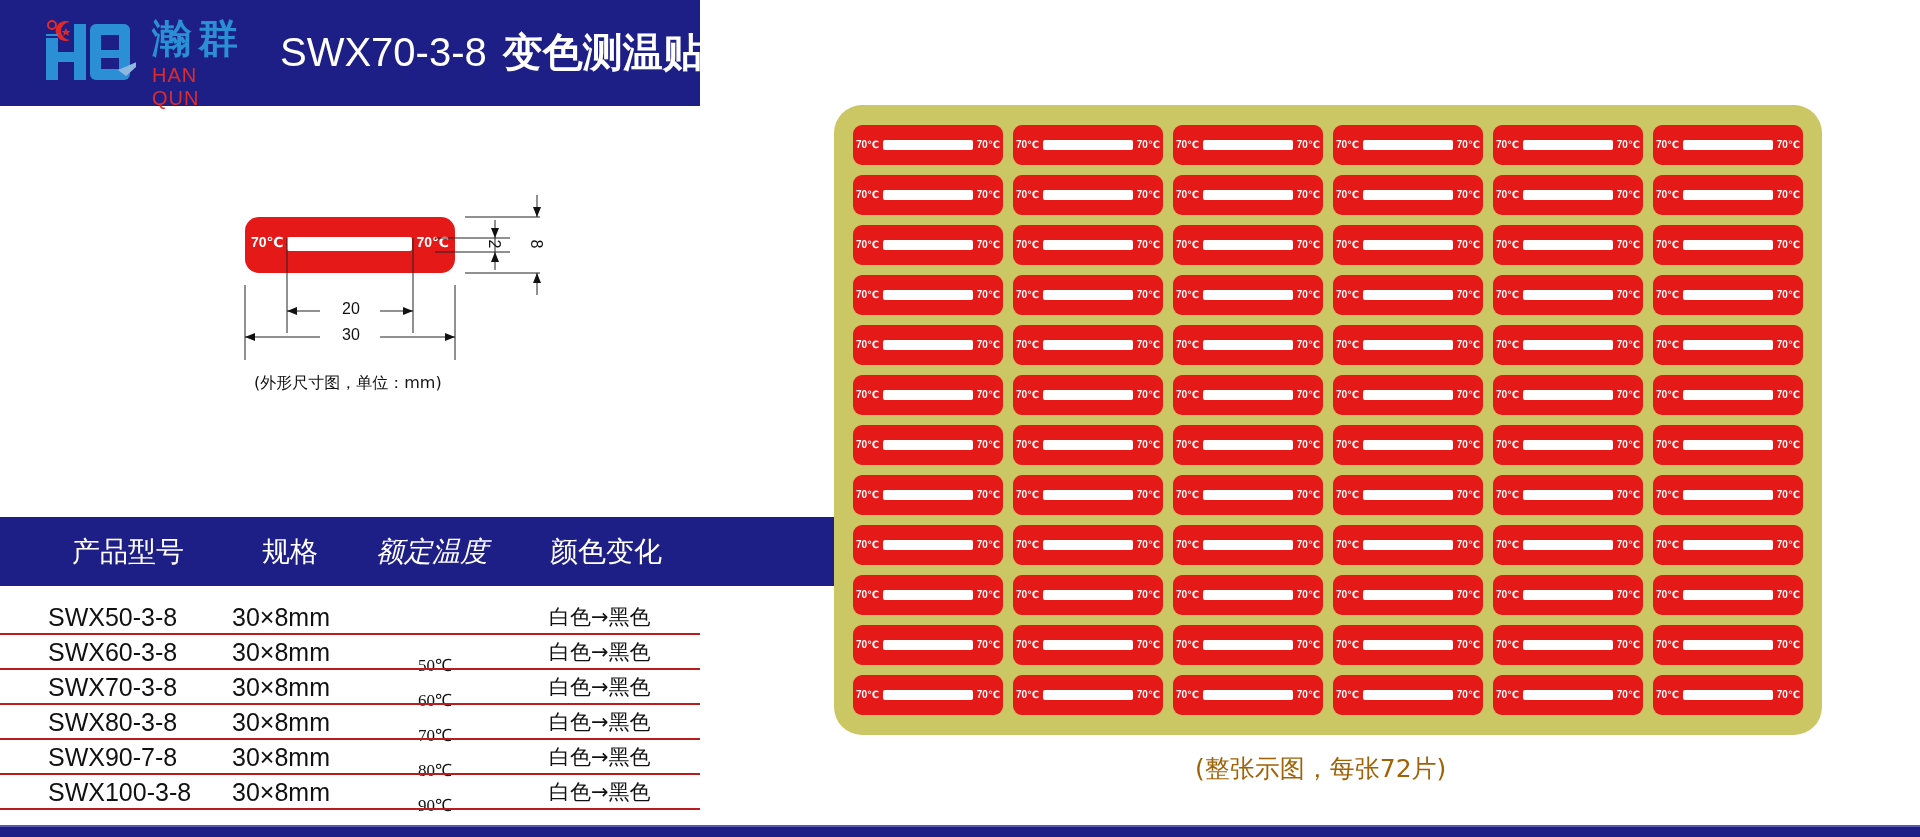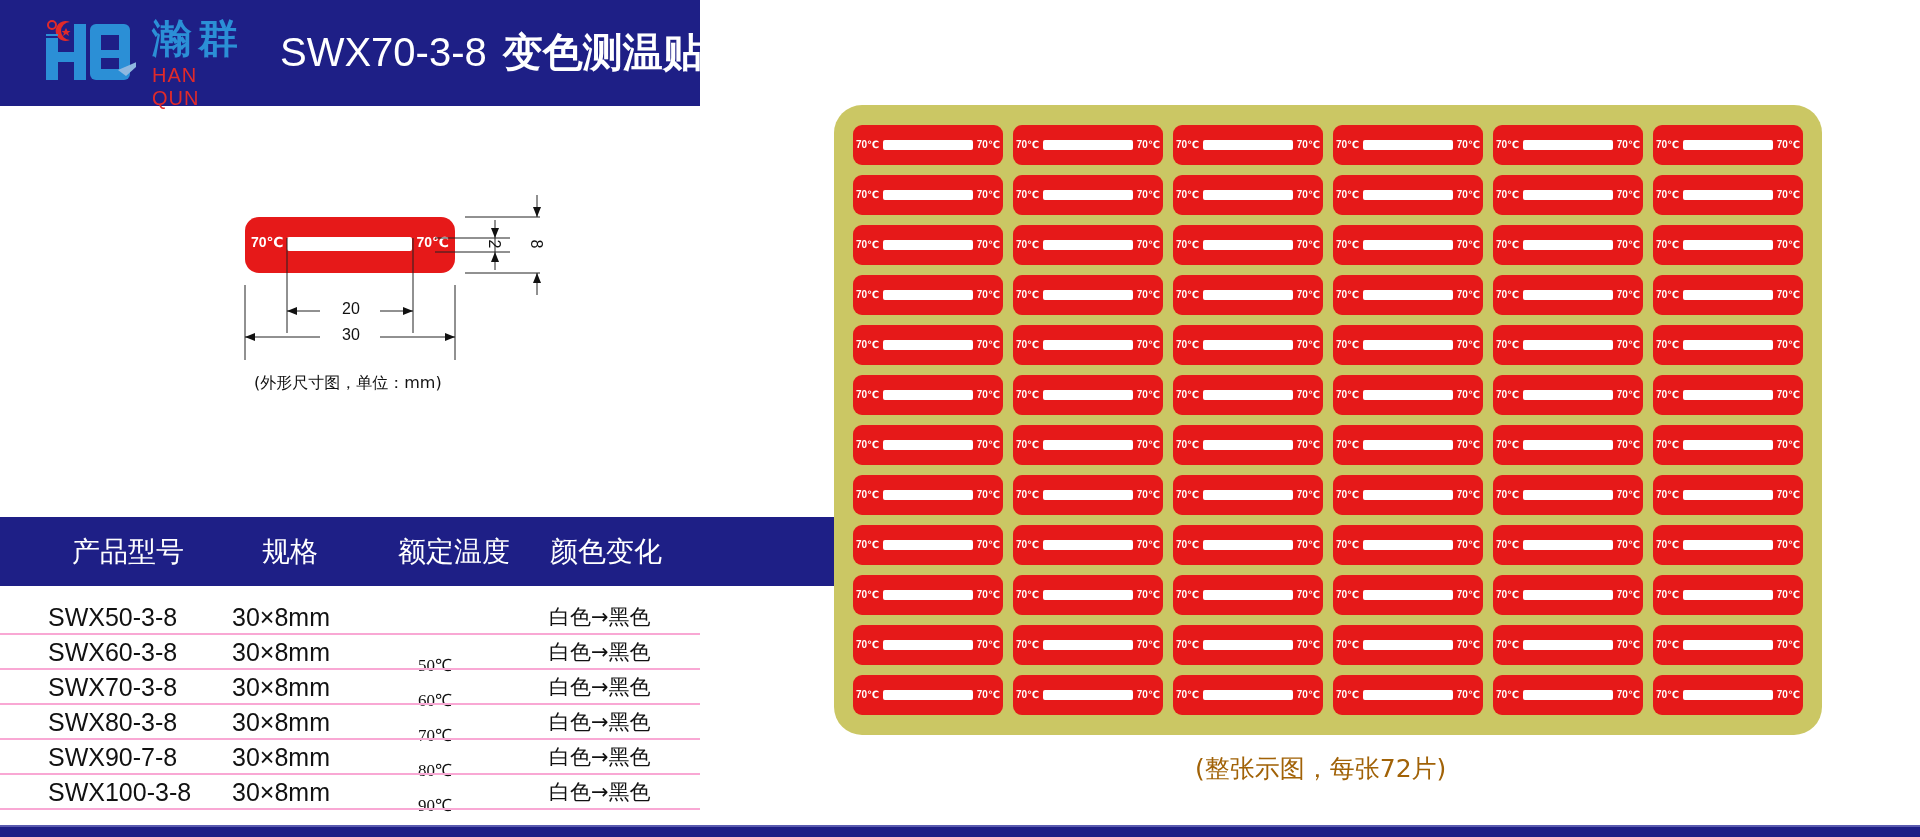--- a/index.html
+++ b/index.html
@@ -23,21 +23,21 @@
     .label-sample .t { position: absolute; top: 17px; color: #fff; font-size: 14px; font-weight: bold; }
     .label-sample .tl { left: 6px; }
     .label-sample .tr { right: 6px; }
     .dim-caption { position: absolute; left: 14px; top: 183px; font-size: 16px; white-space: nowrap; font-family: "DejaVu Sans", sans-serif; color: #111; }
     .dim-num { position: absolute; font-size: 16px; background: #fff; padding: 0 6px; color: #111; }
 
     
     .table-header { position: absolute; left: 0; top: 517px; width: 844px; height: 69px; background: #1e1f86; }
     .th { position: absolute; top: 0; height: 69px; line-height: 69px; color: #fff; font-size: 28px; font-family: "DejaVu Sans", sans-serif; text-align: center; }
     .table-body { position: absolute; left: 0; top: 600px; width: 700px; }
-    .tr-row { position: relative; height: 35px; border-bottom: 2px solid #f9a8d4; }
+    .tr-row { position: relative; height: 35px; border-bottom: 2px solid #b91c1c; }
     .td { position: absolute; top: 0; height: 35px; line-height: 35px; font-size: 25px; white-space: nowrap; }
     .td.model { left: 48px; }
     .td.spec { left: 232px; }
     .td.temp { left: 418px; font-family: "Liberation Serif", serif; font-size: 17px; margin-top: 48px; }
     .td.color { left: 549px; font-family: "DejaVu Sans", sans-serif; font-size: 21px; }
 
     
     .sheet { position: absolute; left: 834px; top: 105px; width: 988px; height: 630px; background: #cbc764; border-radius: 28px; }
     .sheet-grid { position: absolute; left: 19px; top: 20px; display: grid; grid-template-columns: repeat(6, 150px); grid-auto-rows: 40px; column-gap: 10px; row-gap: 10px; }
     .mini { position: relative; width: 150px; height: 40px; background: #e61919; border-radius: 9px; }
@@ -121,21 +121,21 @@
   <span class="dim-num" style="left:96px;top:110px;">20</span>
   <span class="dim-num" style="left:96px;top:136px;">30</span>
   <span class="dim-num" style="left:250px;top:45px;transform:rotate(90deg);padding:0;background:none;">2</span>
   <span class="dim-num" style="left:292px;top:45px;transform:rotate(90deg);padding:0;background:none;">8</span>
   <div class="dim-caption">(外形尺寸图，单位：mm)</div>
 </div>
 
 <div class="table-header">
   <div class="th" style="left:48px;width:160px;">产品型号</div>
   <div class="th" style="left:230px;width:120px;">规格</div>
-  <div class="th" style="left:384px;width:140px;">额定温度</div>
+  <div class="th" style="left:362px;width:140px;font-style:italic;">额定温度</div>
   <div class="th" style="left:536px;width:140px;">颜色变化</div>
 </div>
 
 <div class="table-body">
   <div class="tr-row">
     <span class="td model">SWX50-3-8</span>
     <span class="td spec">30×8mm</span>
     <span class="td temp">50℃</span>
     <span class="td color">白色→黑色</span>
   </div>

